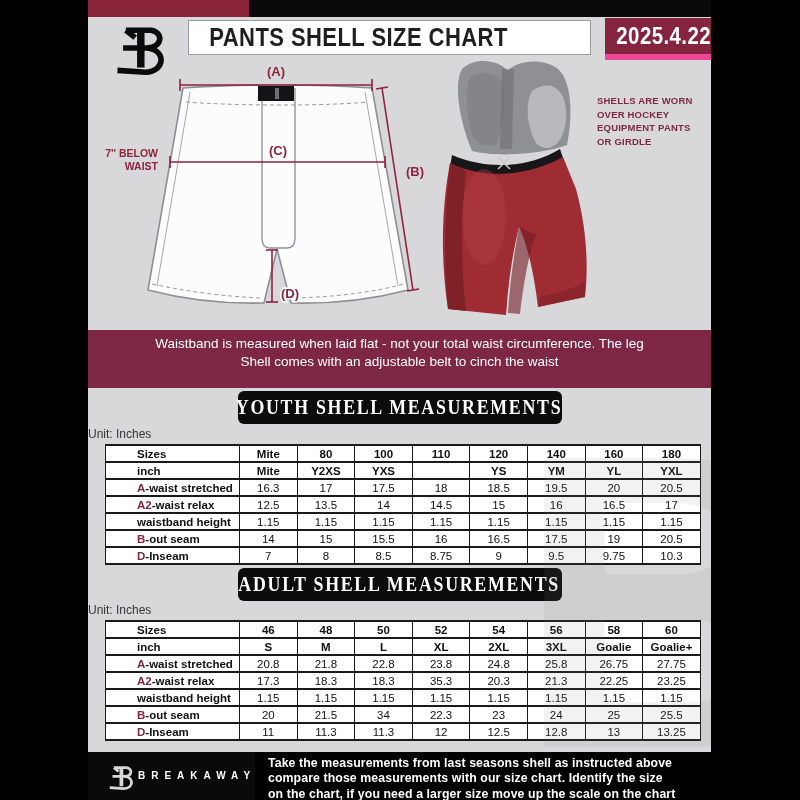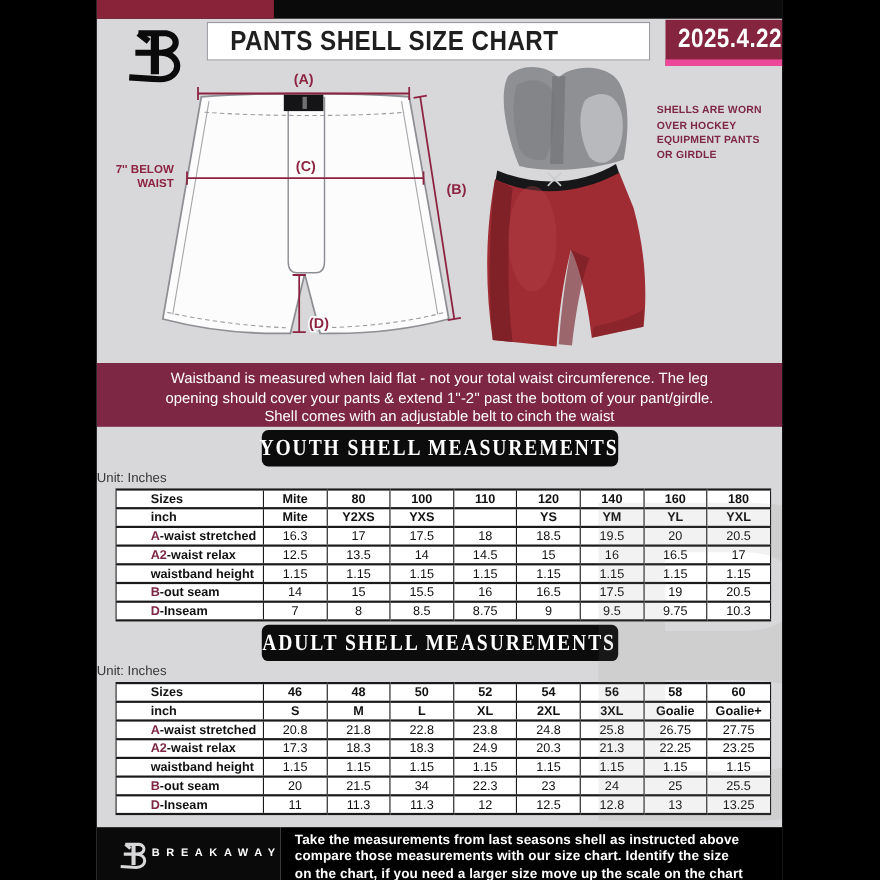--- a/index.html
+++ b/index.html
@@ -135,21 +135,20 @@
 
   <div class="photo-caption">
     <span class="nl">SHELLS ARE WORN</span>
     <span class="nl">OVER HOCKEY</span>
     <span class="nl">EQUIPMENT PANTS</span>
     <span class="nl">OR GIRDLE</span>
   </div>
 
   <div class="notice">
     <span class="nl">Waistband is measured when laid flat - not your total waist circumference. The leg</span>
-    <span class="nl">opening should cover your pants &amp; extend 1''-2'' past the bottom of your pant/girdle.</span>
     <span class="nl">Shell comes with an adjustable belt to cinch the waist</span>
   </div>
 
   <div class="sec-banner" style="top:391px;">
     <span>YOUTH SHELL MEASUREMENTS</span>
   </div>
   <div class="unit" style="top:427px;">Unit: Inches</div>
   <table class="size-table" style="top:444px;">
     <colgroup>
         <col style="width:134px;">
@@ -277,21 +276,21 @@
           <td>24.8</td>
           <td>25.8</td>
           <td>26.75</td>
           <td>27.75</td>
         </tr>
         <tr>
           <td class="lbl"><span class="pfx">A2</span>-waist relax</td>
           <td>17.3</td>
           <td>18.3</td>
           <td>18.3</td>
-          <td>24.9</td>
+          <td>35.3</td>
           <td>20.3</td>
           <td>21.3</td>
           <td>22.25</td>
           <td>23.25</td>
         </tr>
         <tr>
           <td class="lbl">waistband height</td>
           <td>1.15</td>
           <td>1.15</td>
           <td>1.15</td>

